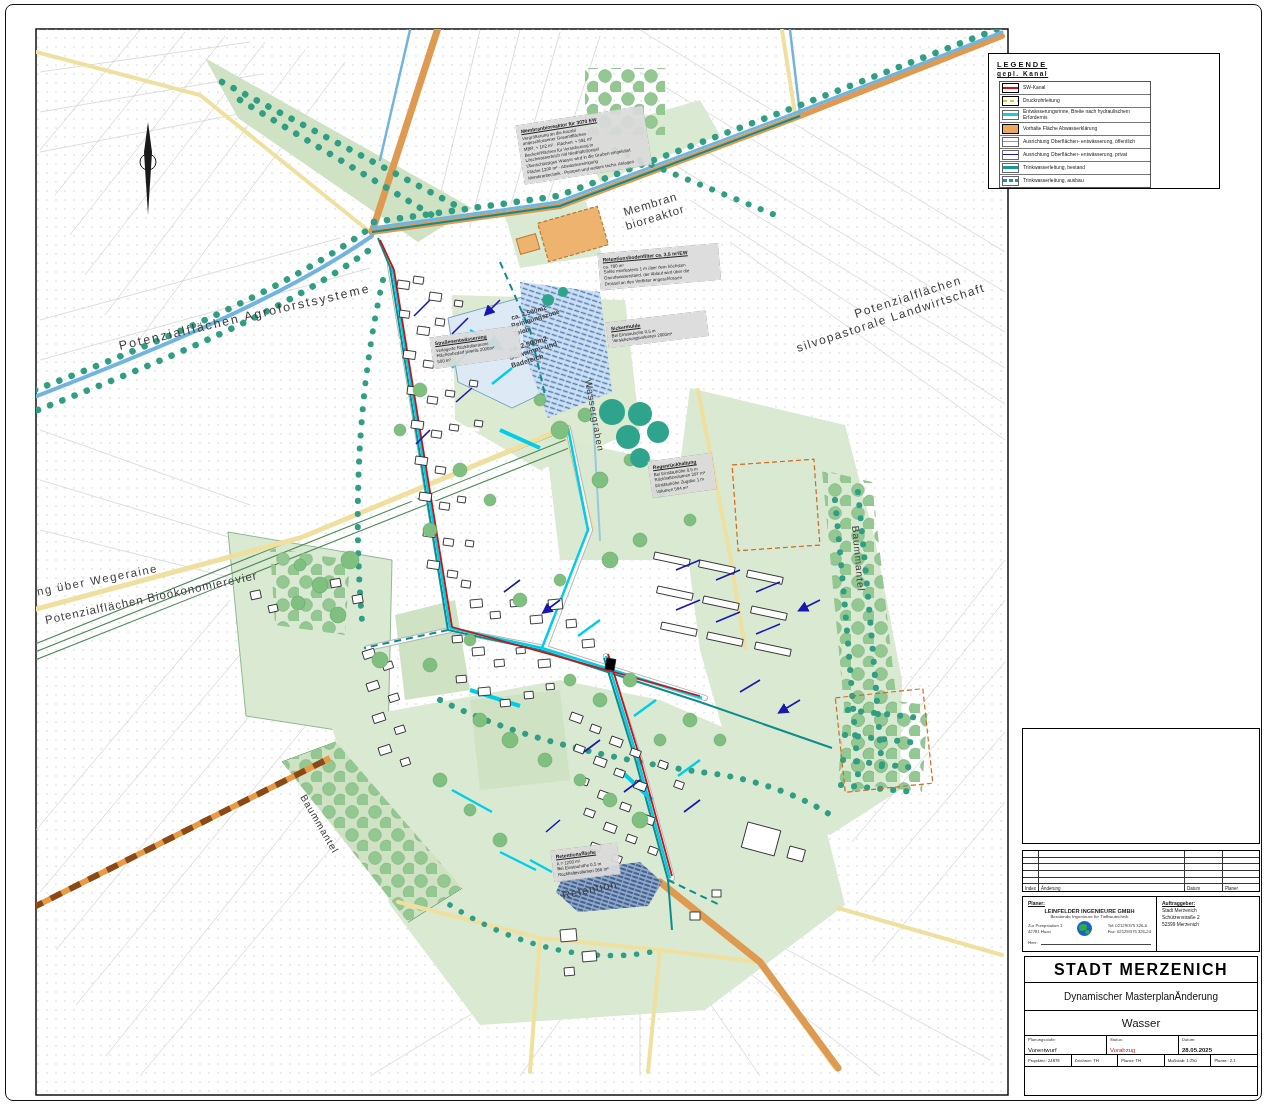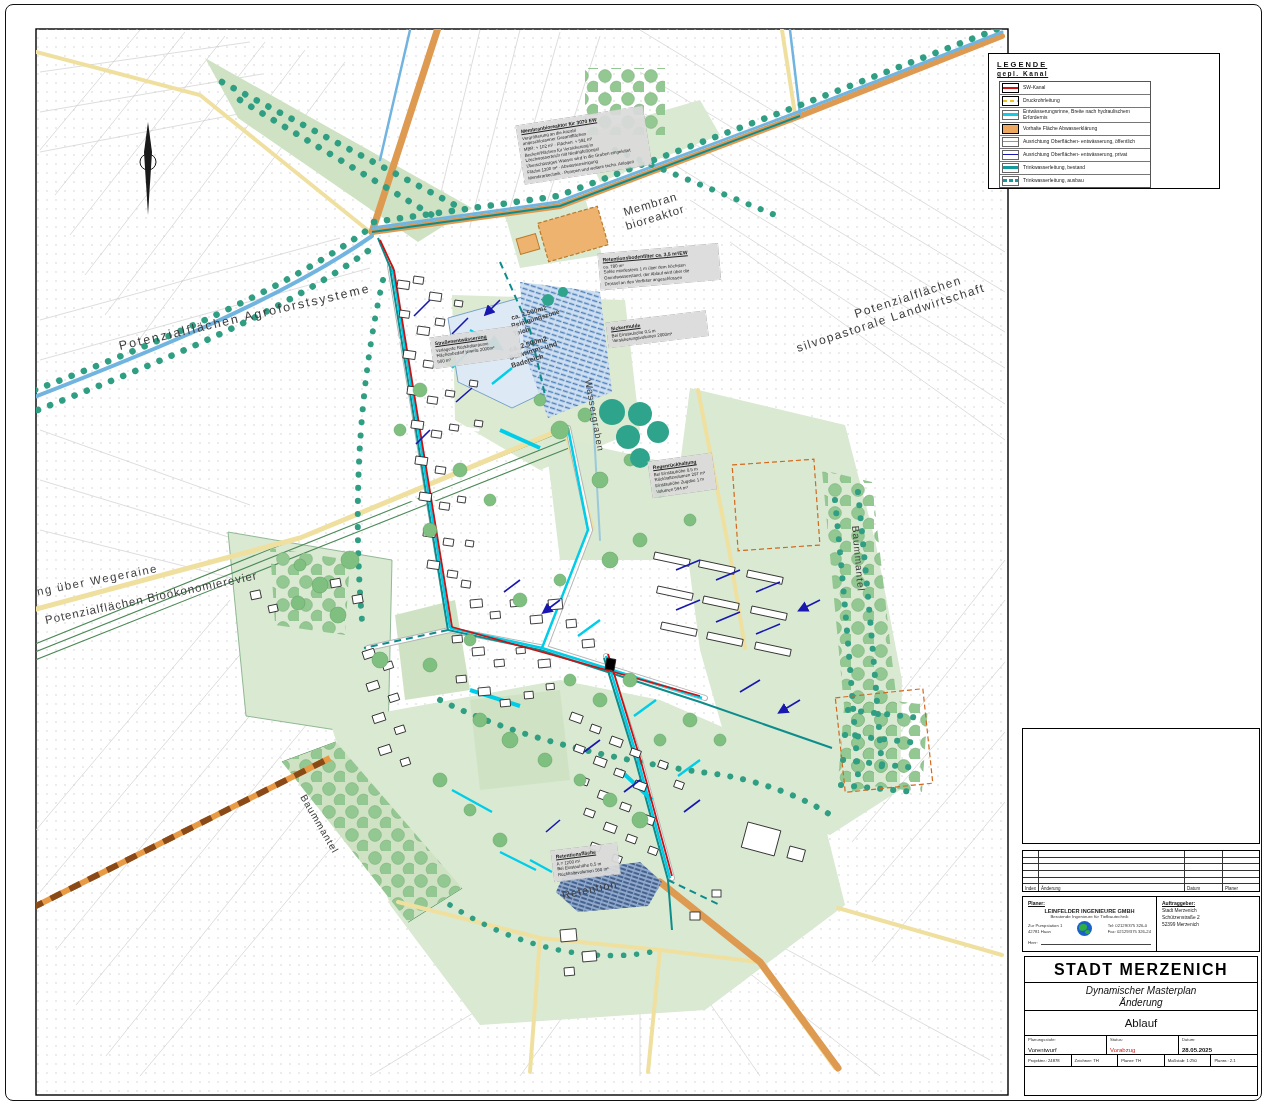--- a/index.html
+++ b/index.html
@@ -56,21 +56,21 @@
   .pc .herr b{flex:1;border-bottom:.8px solid #444;margin-left:3px;height:5px;}
   .pc .cl .ln{font-size:4.8px;color:#222;margin-top:2px;}
   .logo{width:15px;height:15px;border-radius:50%;background:#1a62c9;position:relative;overflow:hidden;flex:none;}
   .logo::after{content:"";position:absolute;left:2px;top:3px;width:8px;height:7px;border-radius:50% 40% 55% 45%;background:#2fae3e;}
   .logo::before{content:"";position:absolute;left:8px;top:9px;width:5px;height:4px;border-radius:50%;background:#2fae3e;}
 
   
   .tb{left:1024px;top:956px;width:234px;height:140px;display:flex;flex-direction:column;}
   .tb .r{border-bottom:1.2px solid #000;display:flex;align-items:center;justify-content:center;box-sizing:border-box;}
   .tb .r1{height:26px;font-size:16px;font-weight:bold;letter-spacing:1.5px;color:#000;}
-  .tb .r2{height:28px;flex-direction:column;font-size:10px;color:#111;line-height:1.2;font-style:italic;}
+  .tb .r2{height:28px;font-size:10px;color:#111;line-height:1.2;}
   .tb .r3{height:25px;font-size:11.5px;color:#111;}
   .tb .r4{height:19px;padding:0;}
   .tb .r4 .f{height:100%;box-sizing:border-box;border-right:1.2px solid #000;padding:1px 3px;display:flex;flex-direction:column;justify-content:space-between;}
   .tb .r4 .f:last-child{border-right:none;}
   .tb .flab{font-size:4.2px;color:#333;}
   .tb .fval{font-size:6px;color:#111;}
   .tb .fval.b{font-weight:bold;}
   .tb .fval.red{color:#cc2222;}
   .tb .r5{height:12px;padding:0;}
   .tb .r5 .f{flex:1;height:100%;box-sizing:border-box;border-right:1.2px solid #000;display:flex;align-items:center;padding:0 3px;font-size:4.2px;color:#222;}
@@ -571,21 +571,21 @@
     <div class="ln">52399 Merzenich</div>
   </div>
 </div>
 
 <div class="panel tb">
   <div class="r r1">STADT MERZENICH</div>
   <div class="r r2">
     <div>Dynamischer Masterplan</div>
     <div>Änderung</div>
   </div>
-  <div class="r r3">Ablauf</div>
+  <div class="r r3">Wasser</div>
   <div class="r r4">
     <div class="f" style="width:82px">
       <span class="flab">Planungsstufe:</span>
       <span class="fval">Vorentwurf</span>
     </div>
     <div class="f" style="width:72px">
       <span class="flab">Status:</span>
       <span class="fval red">Vorabzug</span>
     </div>
     <div class="f" style="flex:1">

